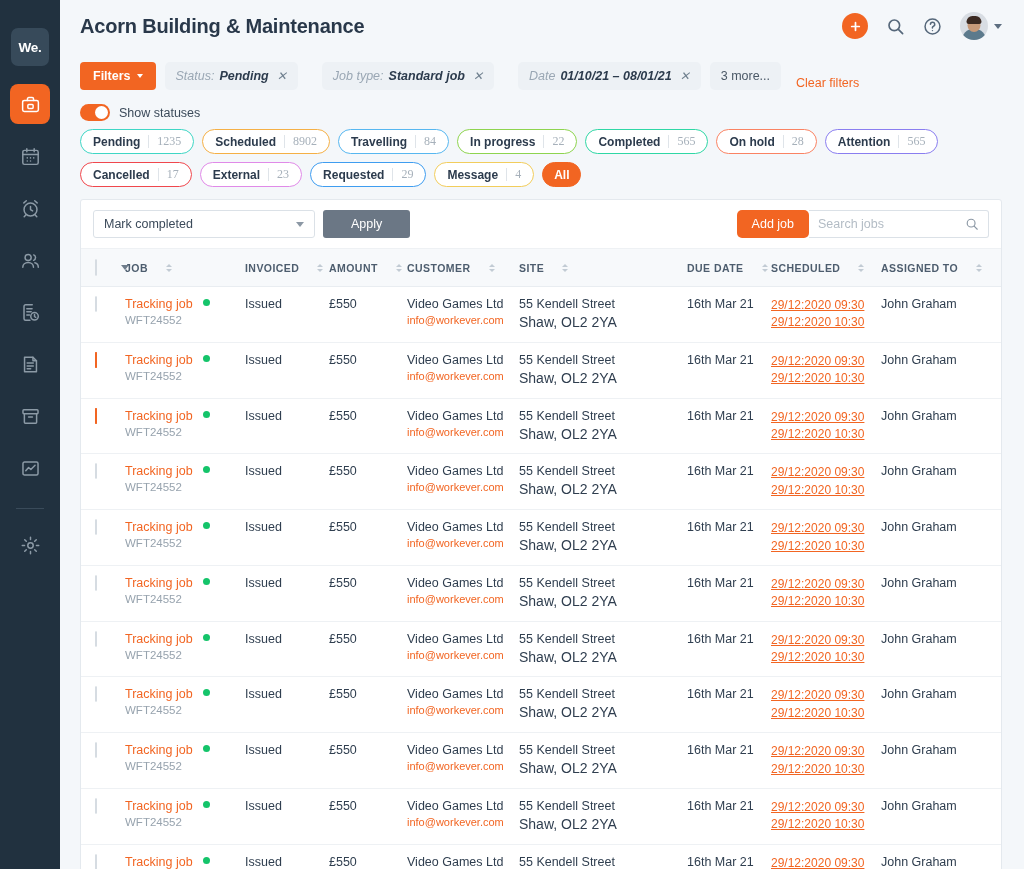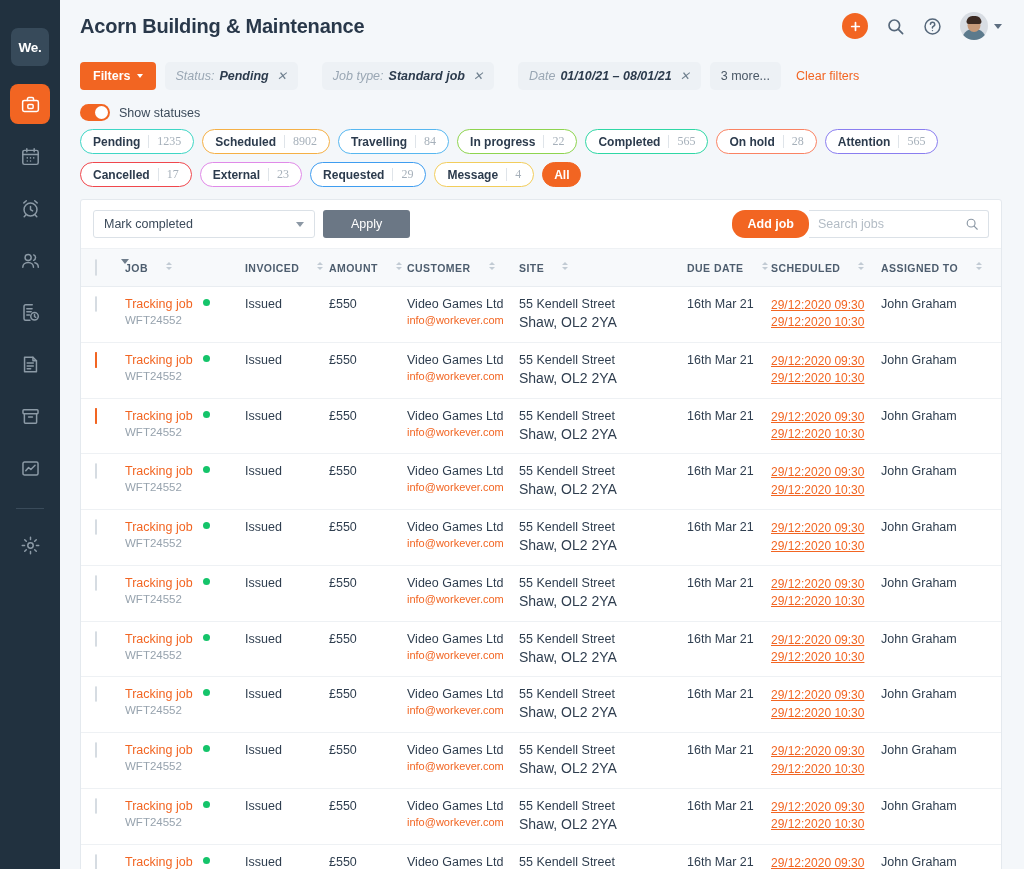--- a/index.html
+++ b/index.html
@@ -58,21 +58,21 @@
     width:13px; height:13px; border-radius:50%; background:#c79a79; }
   .avatar .hair { position:absolute; left:50%; top:4px; transform:translateX(-50%);
     width:15px; height:8px; border-radius:8px 8px 3px 3px; background:#3b2a22; }
   .avatar .body { position:absolute; left:50%; bottom:0; transform:translateX(-50%);
     width:24px; height:11px; border-radius:11px 11px 0 0; background:#5c7a8c; }
   .caret-dn { width:0;height:0;border-left:4px solid transparent;border-right:4px solid transparent;border-top:5px solid #5d6e80; }
 
   
   .content { flex: 1; padding: 0 22px 0 20px; min-width: 0; display:flex; flex-direction:column; }
 
-  .filter-row { display: flex; align-items: center; gap: 9px; padding: 10px 0 8px; flex:none;}
+  .filter-row { display: flex; align-items: flex-end; gap: 9px; padding: 10px 0 8px; flex:none;}
   .filters-btn {
     background: #f26522; color: #fff; font-size: 12.5px; font-weight: 600;
     padding: 7px 13px; border-radius: 4px; display: flex; align-items: center; gap: 6px;
   }
   .filters-btn .cv { width:0;height:0;border-left:3.5px solid transparent;border-right:3.5px solid transparent;border-top:4.5px solid #fff; }
   .fchip {
     background: #edf1f5; border-radius: 5px; padding: 7px 11px;
     font-size: 12.5px; color: #9aa7b4; display: flex; align-items: center; gap: 5px; white-space: nowrap;
   }
   .fchip b { color: #2c3b4d; font-weight: 700; }
@@ -110,37 +110,37 @@
     display: flex; align-items: center; padding: 0 10px; font-size: 12.5px; color: #3b4a5a;
   }
   .select .cv { margin-left: auto; width:0;height:0;border-left:4px solid transparent;border-right:4px solid transparent;border-top:5px solid #8c98a5; }
   .apply-btn {
     background: #6b7785; color: #fff; font-size: 12.5px; height: 28px;
     padding: 0 28px; border-radius: 3px; display: flex; align-items: center;
   }
   .tools-right { margin-left: auto; display: flex; align-items: center; }
   .addjob-btn {
     background: #f26522; color: #fff; font-size: 12.5px; height: 28px;
-    padding: 0 15px; border-radius: 13px; display: flex; align-items: center; font-weight:700;
+    padding: 0 15px; border-radius: 5px; display: flex; align-items: center; font-weight:400;
   }
   .searchbox {
     width: 180px; height: 28px; border: 1px solid #dbe1e7; border-left: none; border-radius: 0 3px 3px 0;
     display: flex; align-items: center; padding: 0 9px; gap: 22px;
   }
   .searchbox input { border: none; outline: none; font-size: 12.5px; color: #3b4a5a; width: 100%; font-family: inherit; background:transparent; }
   .searchbox input::placeholder { color: #b3bcc5; }
   .searchbox svg { width: 14px; height: 14px; color: #8c98a5; flex:none; }
 
   table { width: 100%; border-collapse: collapse; table-layout: fixed; }
   thead th {
     background: #f7f9fb; font-size: 10.5px; font-weight: 700; color: #4d5d6e;
     letter-spacing: .45px; text-align: left; padding: 10px 0; border-bottom: 1px solid #e9edf1;
     vertical-align: middle;
   }
-  .th-in { display: flex; align-items: flex-start; gap: 18px; }
+  .th-in { display: flex; align-items: center; gap: 18px; }
   .sorter { display: inline-flex; flex-direction: column; gap: 2px; }
   .sorter i { width:0;height:0;border-left:3px solid transparent;border-right:3px solid transparent; display:block; }
   .sorter i.up { border-bottom: 3.5px solid #c2cbd4; }
   .sorter i.dn { border-top: 3.5px solid #c2cbd4; }
 
   .c-chk  { width: 44px; padding-left: 14px !important; }
   .c-job  { width: 120px; }
   .c-inv  { width: 84px; }
   .c-amt  { width: 78px; }
   .c-cus  { width: 112px; }

